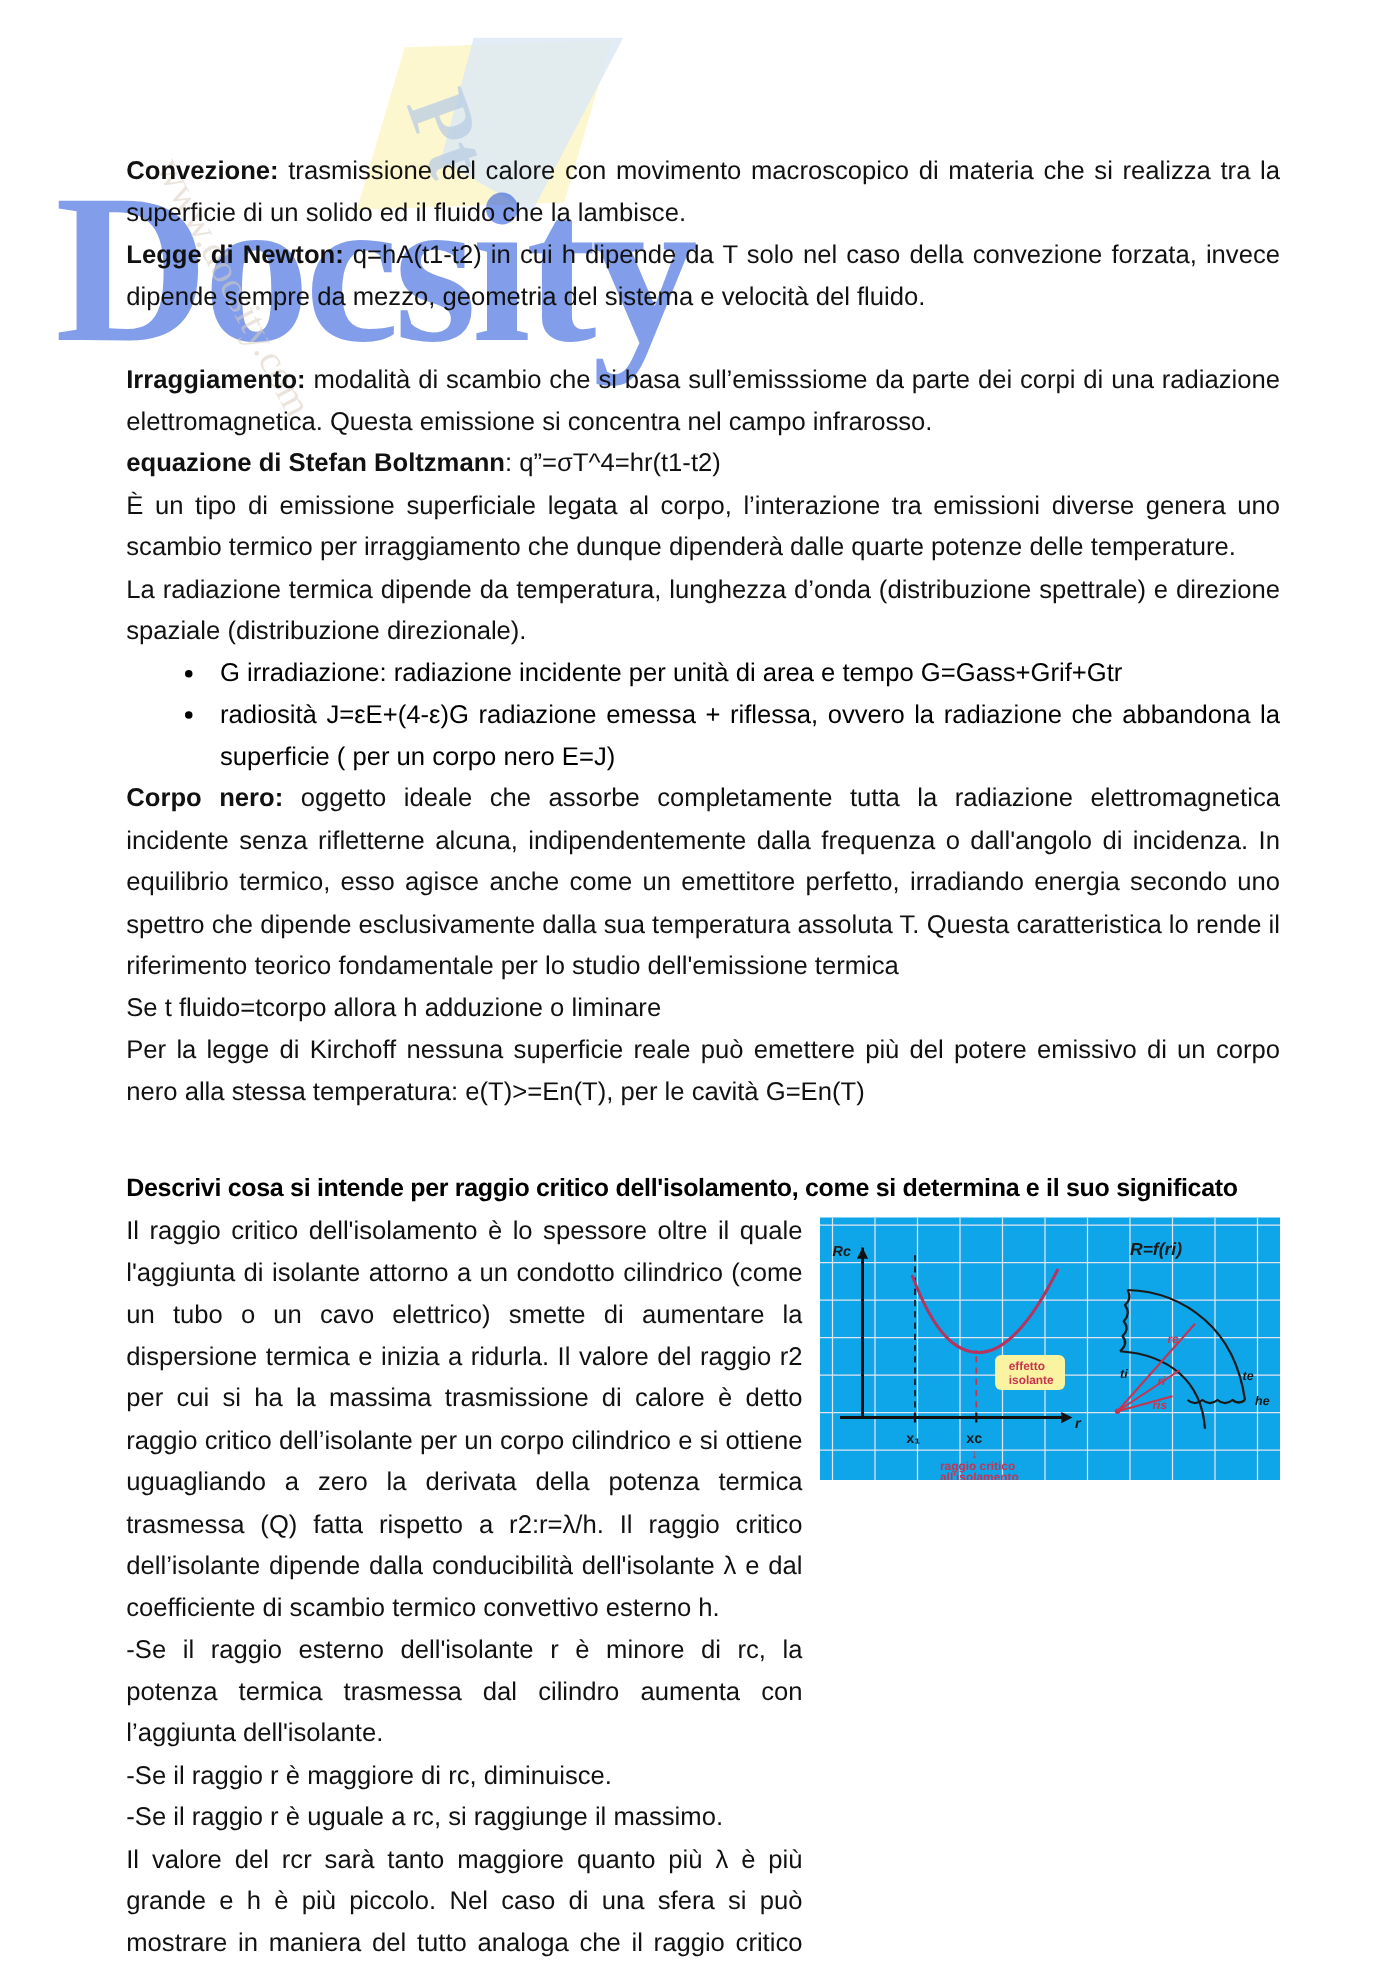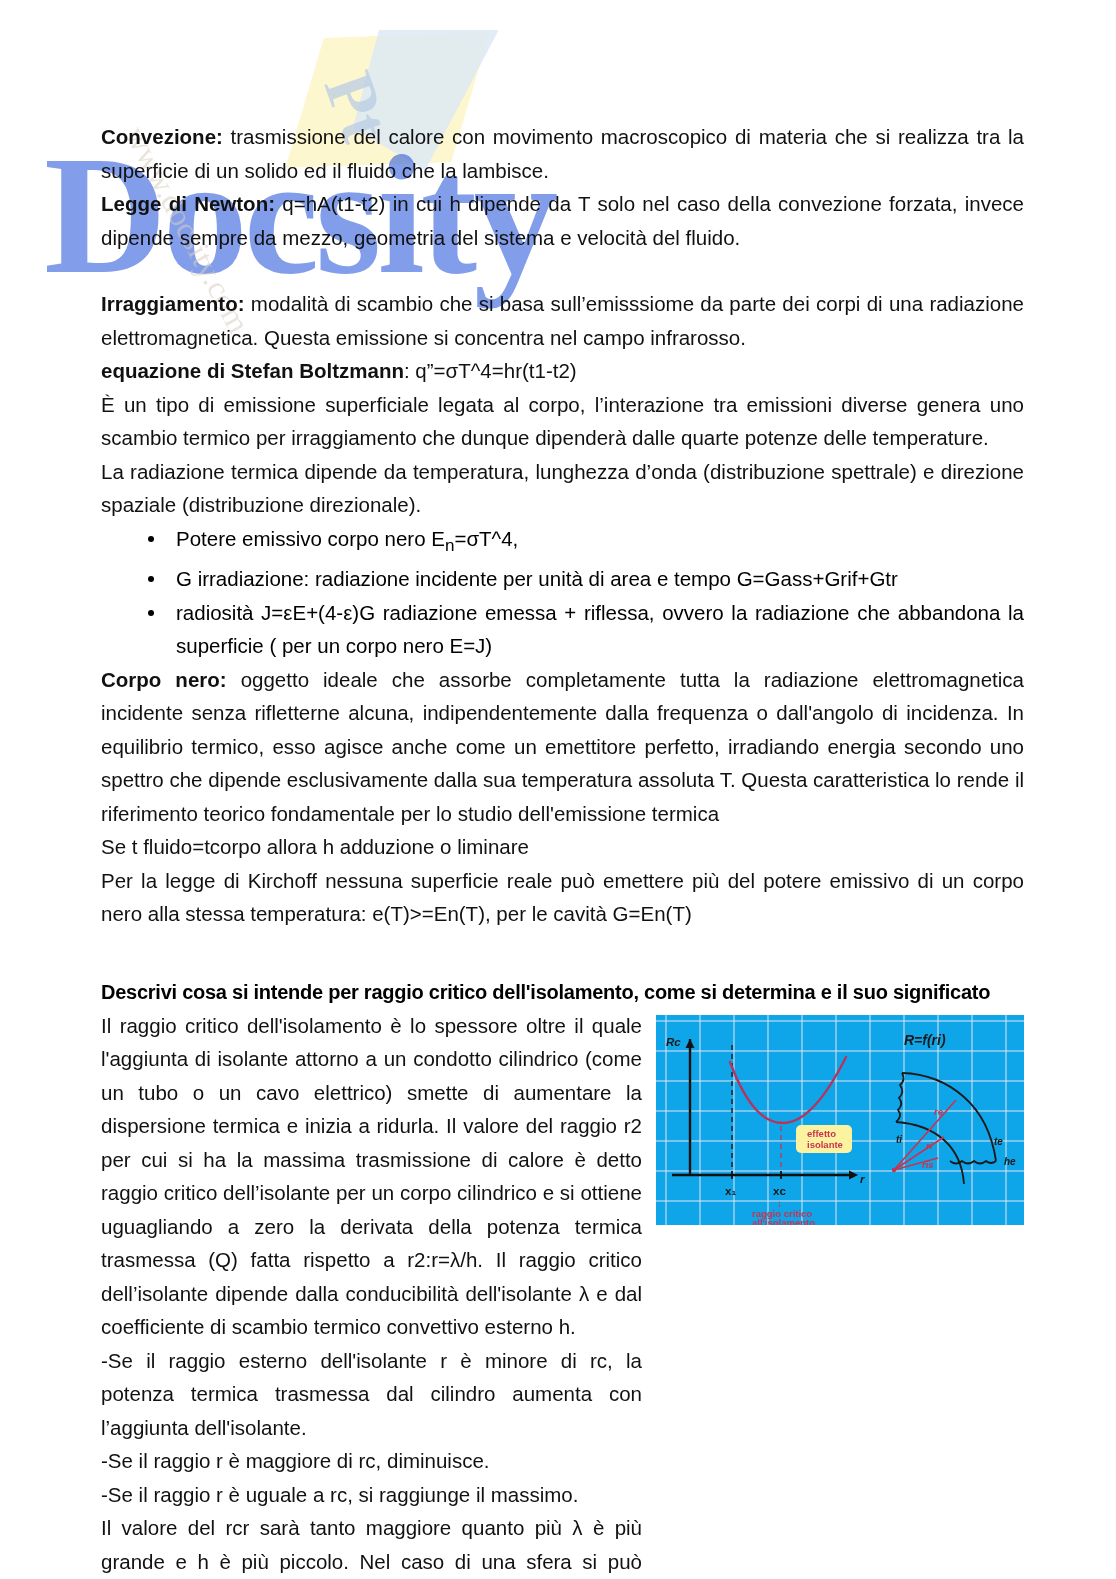--- a/index.html
+++ b/index.html
@@ -181,21 +181,20 @@
 
     <p class="para"><span class="b">Irraggiamento:</span><span> modalità di scambio che si basa sull’emisssiome da parte dei corpi di una radiazione elettromagnetica. Questa emissione si concentra nel campo infrarosso.</span></p>
 
     <p class="para left"><span class="b">equazione di Stefan Boltzmann</span><span>: q”=σT^4=hr(t1-t2)</span></p>
 
     <p class="para">È un tipo di emissione superficiale legata al corpo, l’interazione tra emissioni diverse genera uno scambio termico per irraggiamento che dunque dipenderà dalle quarte potenze delle temperature.</p>
 
     <p class="para">La radiazione termica dipende da temperatura, lunghezza d’onda (distribuzione spettrale) e direzione spaziale (distribuzione direzionale).</p>
 
     <ul class="bullets">
-      <li><span>Potere emissivo corpo nero E</span><sub>n</sub><span>=σT^4,</span></li>
       <li>G irradiazione: radiazione incidente per unità di area e tempo G=Gass+Grif+Gtr</li>
       <li class="wrap">radiosità J=εE+(4-ε)G radiazione emessa + riflessa, ovvero la radiazione che abbandona la superficie ( per un corpo nero E=J)</li>
     </ul>
 
     <p class="para"><span class="b">Corpo nero:</span><span> oggetto ideale che assorbe completamente tutta la radiazione elettromagnetica incidente senza rifletterne alcuna, indipendentemente dalla frequenza o dall'angolo di incidenza. In equilibrio termico, esso agisce anche come un emettitore perfetto, irradiando energia secondo uno spettro che dipende esclusivamente dalla sua temperatura assoluta T. Questa caratteristica lo rende il riferimento teorico fondamentale per lo studio dell'emissione termica</span></p>
 
     <p class="para left">Se t fluido=tcorpo allora h adduzione o liminare</p>
 
     <p class="para">Per la legge di Kirchoff nessuna superficie reale può emettere più del potere emissivo di un corpo nero alla stessa temperatura: e(T)&gt;=En(T), per le cavità G=En(T)</p>
 

